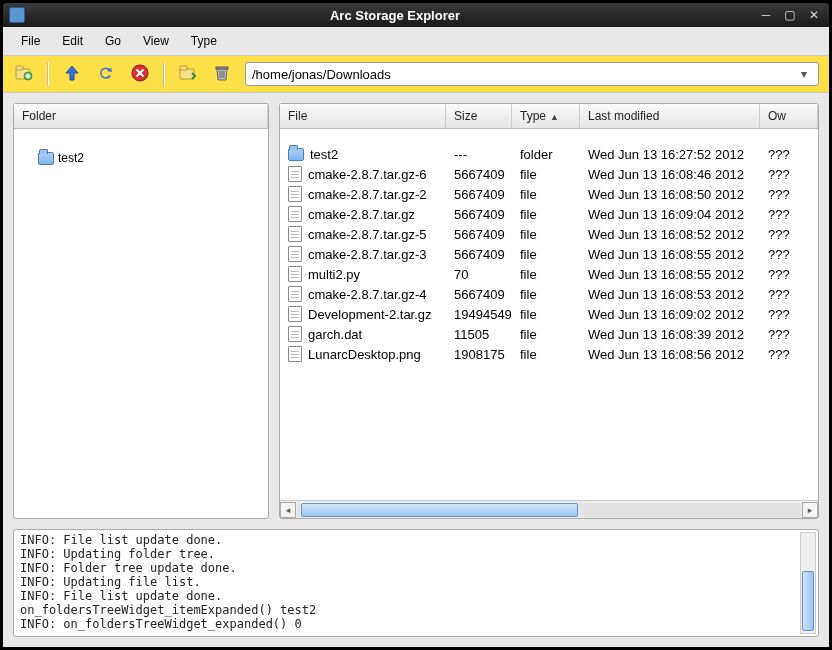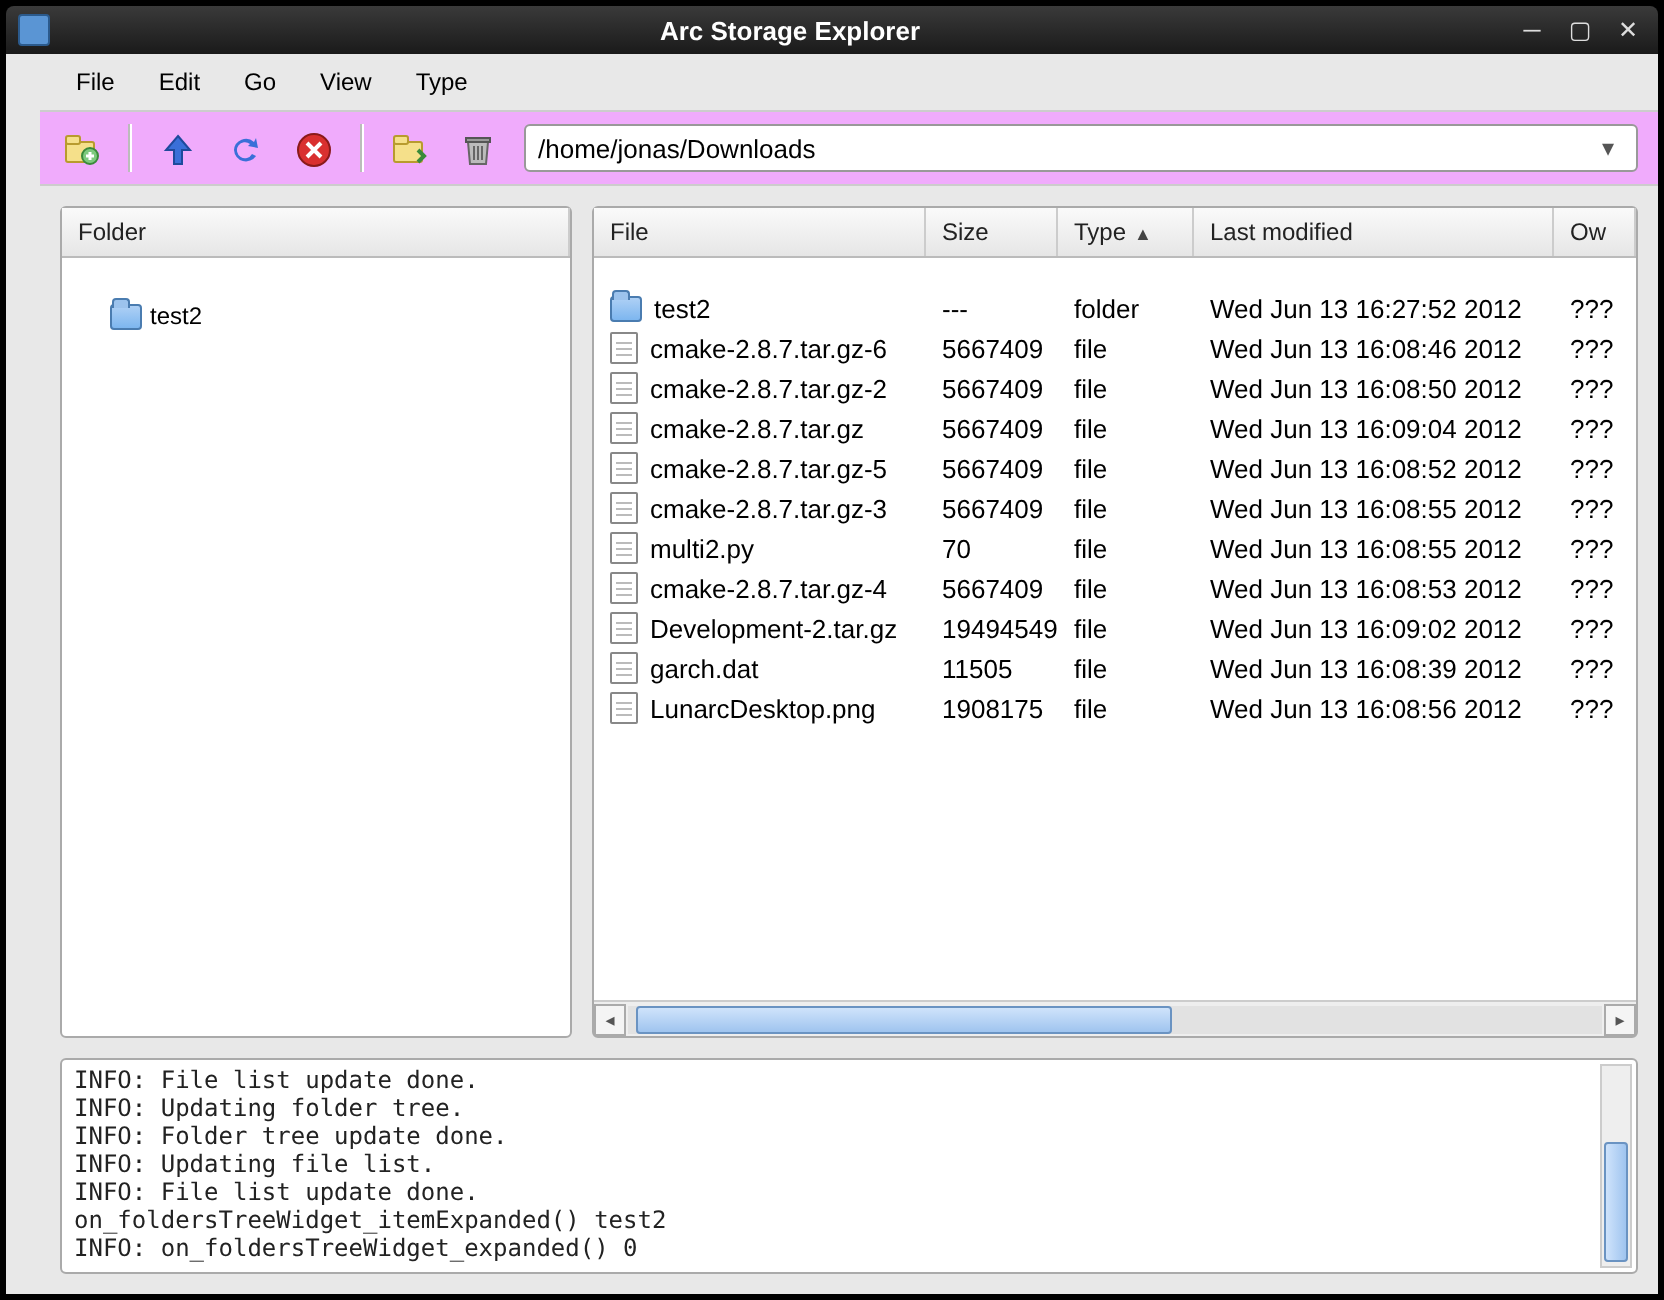--- a/index.html
+++ b/index.html
@@ -3,24 +3,24 @@
 <meta charset="utf-8">
 <style>
 * { margin: 0; padding: 0; box-sizing: border-box; }
 body { font-family: sans-serif; font-size: 12px; background: #000; width: 832px; height: 650px; overflow: hidden; }
 .window { width: 832px; height: 650px; background: #000; padding: 3px; }
 .titlebar { height: 24px; background: linear-gradient(#3a3a3a, #1a1a1a); color: #fff; display: flex; align-items: center; padding: 11px 6px; border-radius: 4px 4px 0 0; }
 .titlebar-icon { width: 16px; height: 16px; background: #5a95d4; border: 1px solid #2b5a8c; border-radius: 2px; margin-right: 8px; }
 .titlebar-title { flex: 1; text-align: center; font-weight: bold; font-size: 13px; }
 .titlebar-ctrl { display: flex; gap: 6px; }
 .titlebar-btn { width: 18px; height: 14px; display: flex; align-items: center; justify-content: center; color: #ddd; cursor: pointer; }
-.app-body { background: #e8e8e8; height: calc(100% - 24px); display: flex; flex-direction: column; padding-left: 17px; }
+.app-body { background: #e8e8e8; height: calc(100% - 24px); display: flex; flex-direction: column; }
 .menubar { display: flex; padding: 4px 8px; gap: 2px; background: #e8e8e8; }
 .menu-item { padding: 3px 10px; cursor: pointer; }
-.toolbar { display: flex; align-items: flex-end; padding: 6px 10px; gap: 12px; border-top: 1px solid #ccc; border-bottom: 1px solid #ccc; background: #f0abfc; }
+.toolbar { display: flex; align-items: flex-start; padding: 6px 10px; gap: 12px; border-top: 1px solid #ccc; border-bottom: 1px solid #ccc; background: #fde047; }
 .tb-btn { width: 22px; height: 22px; display: flex; align-items: center; justify-content: center; cursor: pointer; }
 .sep { width: 2px; height: 24px; border-left: 1px solid #bbb; border-right: 1px solid #fff; }
 .path-combo { flex: 1; display: flex; background: #fff; border: 1px solid #999; border-radius: 3px; height: 24px; align-items: center; padding: 0 6px; }
 .path-input { flex: 1; border: none; outline: none; font-size: 13px; background: transparent; }
 .path-dd { width: 16px; text-align: center; color: #555; cursor: pointer; }
 .content { flex: 1; display: flex; padding: 10px; gap: 10px; min-height: 0; }
 .panel { background: #fff; border: 1px solid #aaa; border-radius: 3px; display: flex; flex-direction: column; gap: 16px; }
 .folder-panel { width: 256px; }
 .file-panel { flex: 1; min-width: 0; }
 .col-header { display: flex; background: linear-gradient(#fafafa, #e6e6e6); border-bottom: 1px solid #bbb; }

